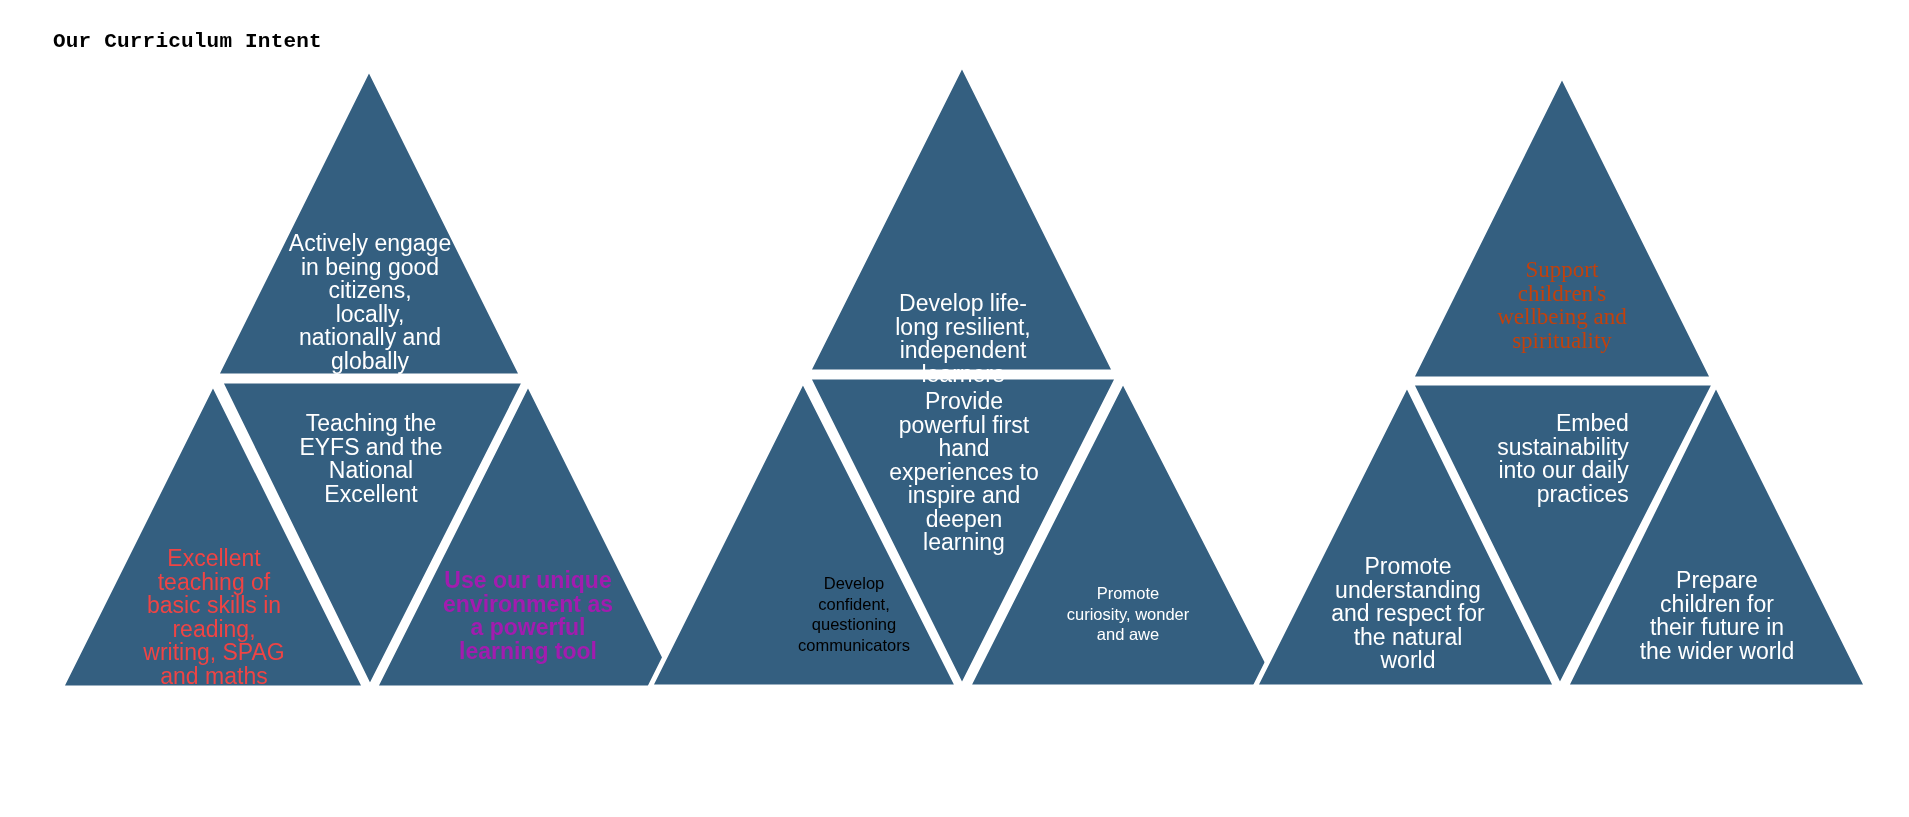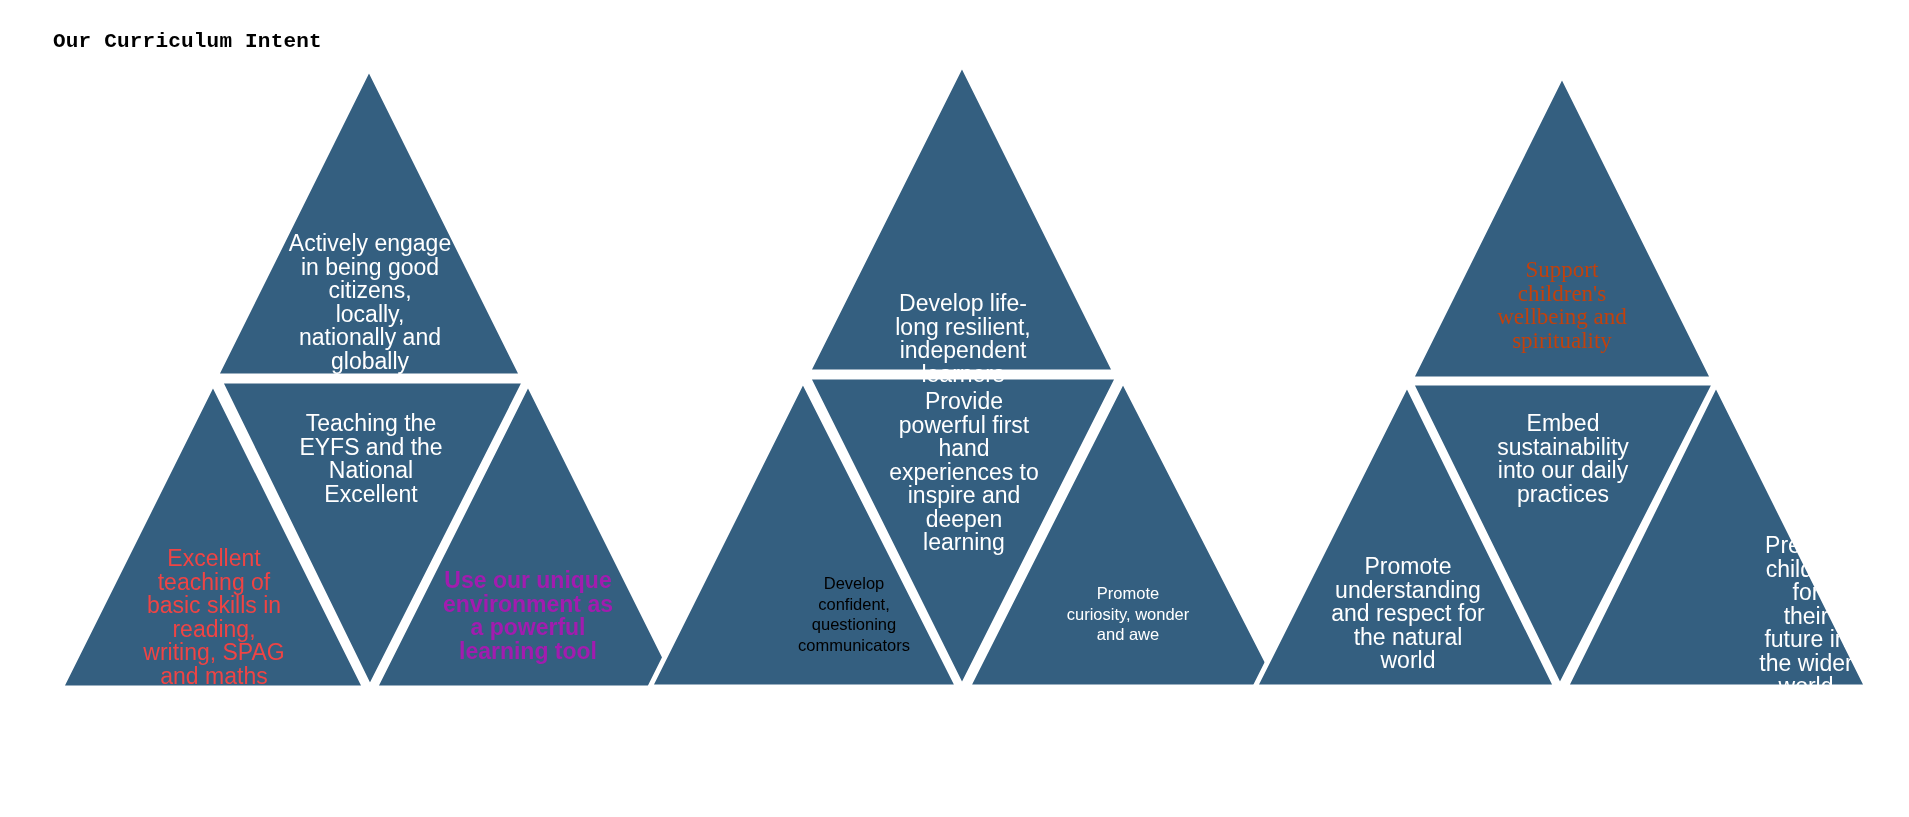--- a/index.html
+++ b/index.html
@@ -116,25 +116,25 @@
 questioning
 communicators</div>
 <div class="label small" style="left: 1128px; top: 614px; color: rgb(255, 255, 255);">Promote
 curiosity, wonder
 and awe</div>
 
 <div class="label" style="left: 1562px; top: 305px; color: #c2410c; font-family: Liberation Serif, serif;">Support
 children's
 wellbeing and
 spirituality</div>
-<div class="label" style="left: 1563px; top: 459px; color: rgb(255, 255, 255);">Embed
+<div class="label" style="left: 1563px; top: 459px; color: rgb(255, 255, 255); text-align: right;">Embed
 sustainability
 into our daily
 practices</div>
 <div class="label" style="left: 1408px; top: 614px; color: rgb(255, 255, 255);">Promote
 understanding
 and respect for
 the natural
 world</div>
-<div class="label" style="left: 1806px; top: 616px; color: rgb(255, 255, 255);">Prepare
+<div class="label" style="left: 1717px; top: 616px; color: rgb(255, 255, 255);">Prepare
 children for
 their future in
 the wider world</div>
 
 </body></html>

